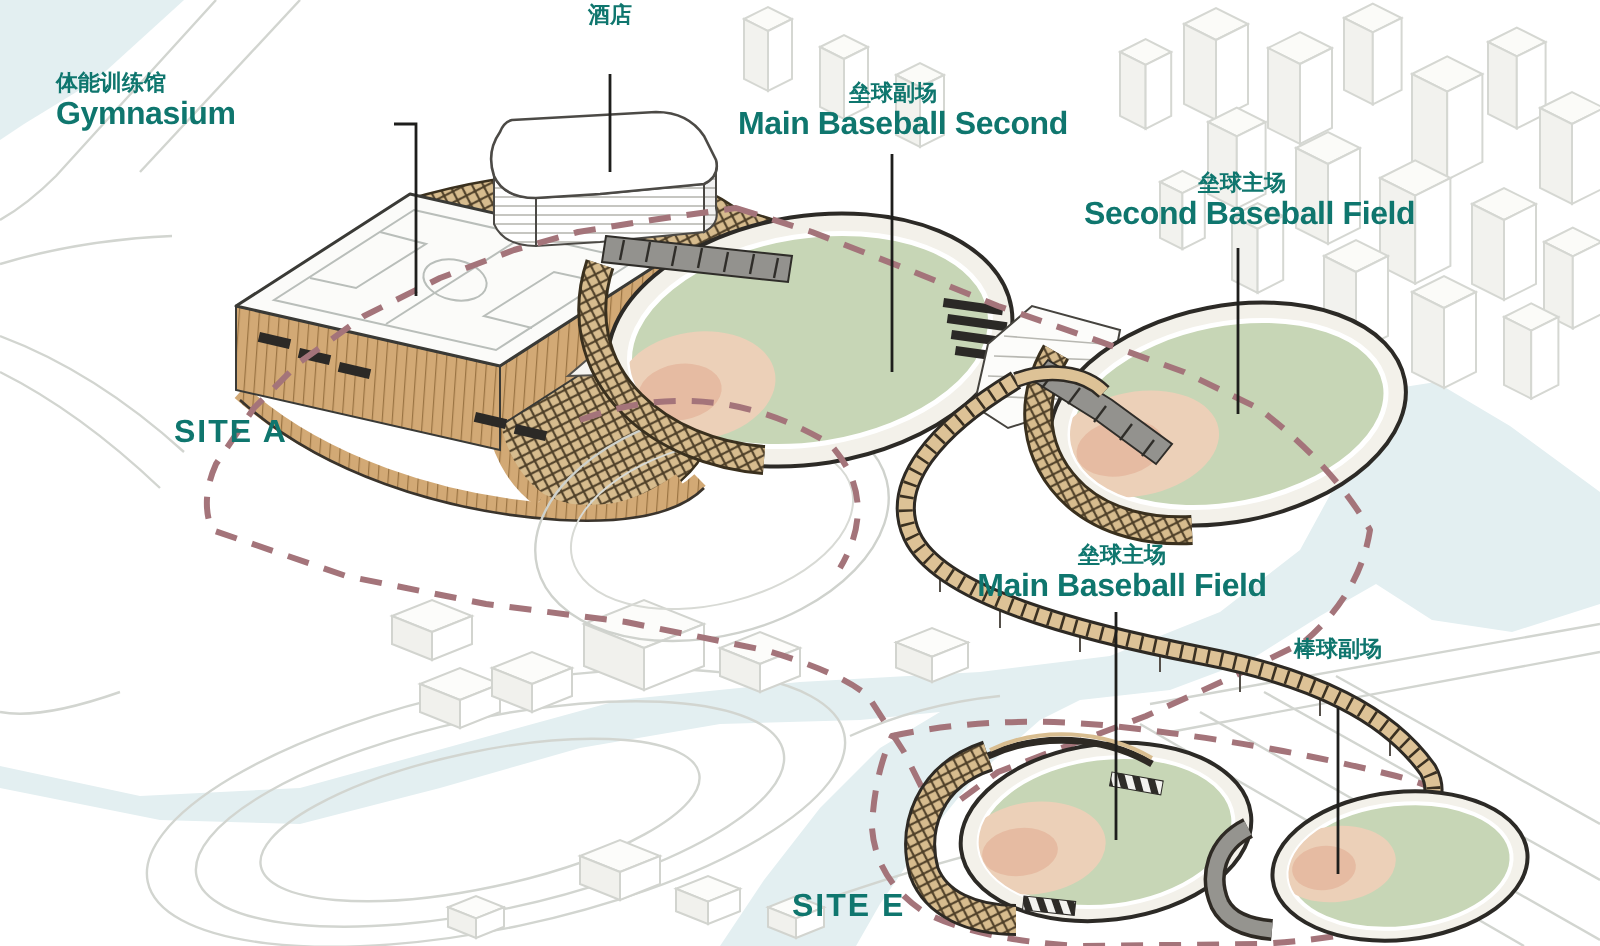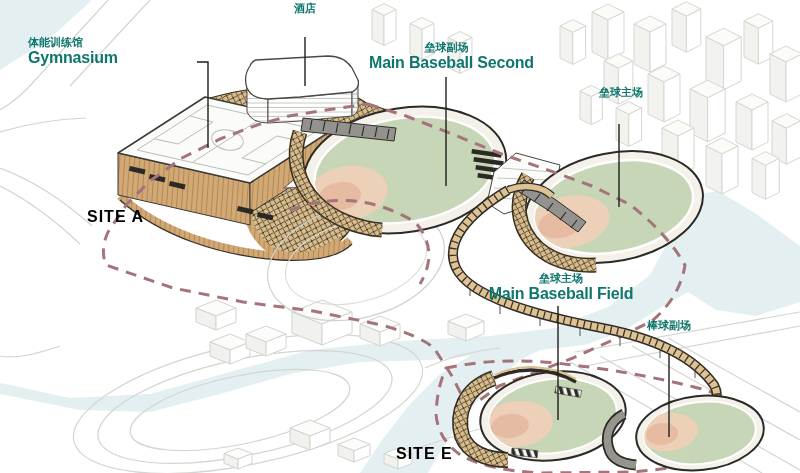--- a/index.html
+++ b/index.html
@@ -3,21 +3,21 @@
 <meta charset="utf-8">
 <style>
   html,body{margin:0;padding:0;background:#ffffff;}
   .canvas{position:relative;width:800px;height:473px;overflow:hidden;background:#ffffff;
           font-family:"Liberation Sans","DejaVu Sans",sans-serif;}
   .canvas svg{position:absolute;left:0;top:0;}
   .lbl{position:absolute;text-align:center;color:#0f766e;line-height:1.18;white-space:nowrap;}
   .lbl .cn{font-size:11px;font-weight:600;}
   .lbl .en{font-size:16px;font-weight:600;letter-spacing:-0.2px;}
   .lbl.right{text-align:left;}
-  .site-tag{position:absolute;font-size:16px;font-weight:600;color:#000000;letter-spacing:1px;}
+  .site-tag{position:absolute;font-size:16px;font-weight:600;color:#0f766e;letter-spacing:1px;}
 </style>
 </head>
 <body>
 
 <div class="canvas">
 
 <svg width="800" height="473" viewBox="0 0 800 473">
   <defs>
     <pattern id="lat" width="7" height="7" patternUnits="userSpaceOnUse" patternTransform="rotate(18)">
       <rect width="7" height="7" fill="#d7bc8e"></rect>
@@ -304,20 +304,21 @@
   <div class="cn">酒店</div>
 </div>
 
 <div class="lbl" style="left:369px;top:41px;width:155px;">
   <div class="cn">垒球副场</div>
   <div class="en">Main Baseball Second</div>
 </div>
 
 <div class="lbl" style="left:542px;top:86px;width:158px;">
   <div class="cn">垒球主场</div>
+  <div class="en">Second Baseball Field</div>
 </div>
 
 <div class="lbl" style="left:482px;top:272px;width:158px;">
   <div class="cn">垒球主场</div>
   <div class="en">Main Baseball Field</div>
 </div>
 
 <div class="lbl" style="left:590px;top:319px;width:158px;">
   <div class="cn">棒球副场</div>
 </div>

